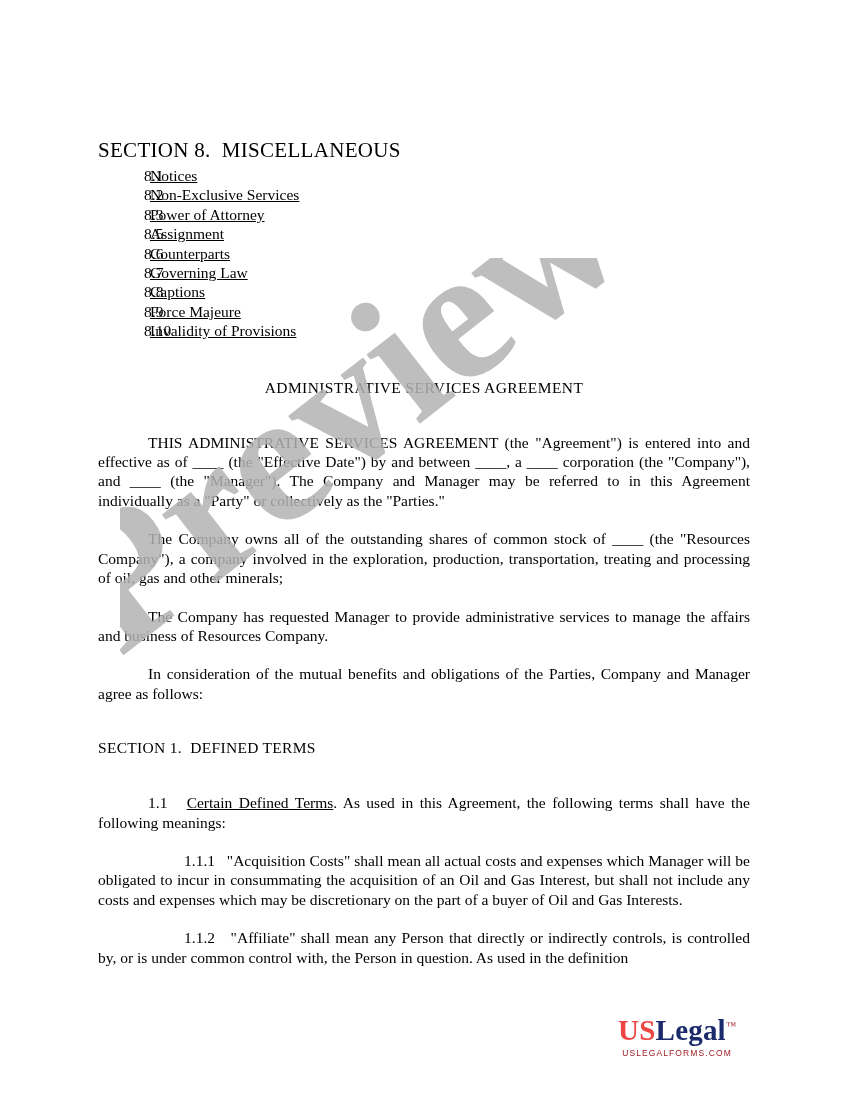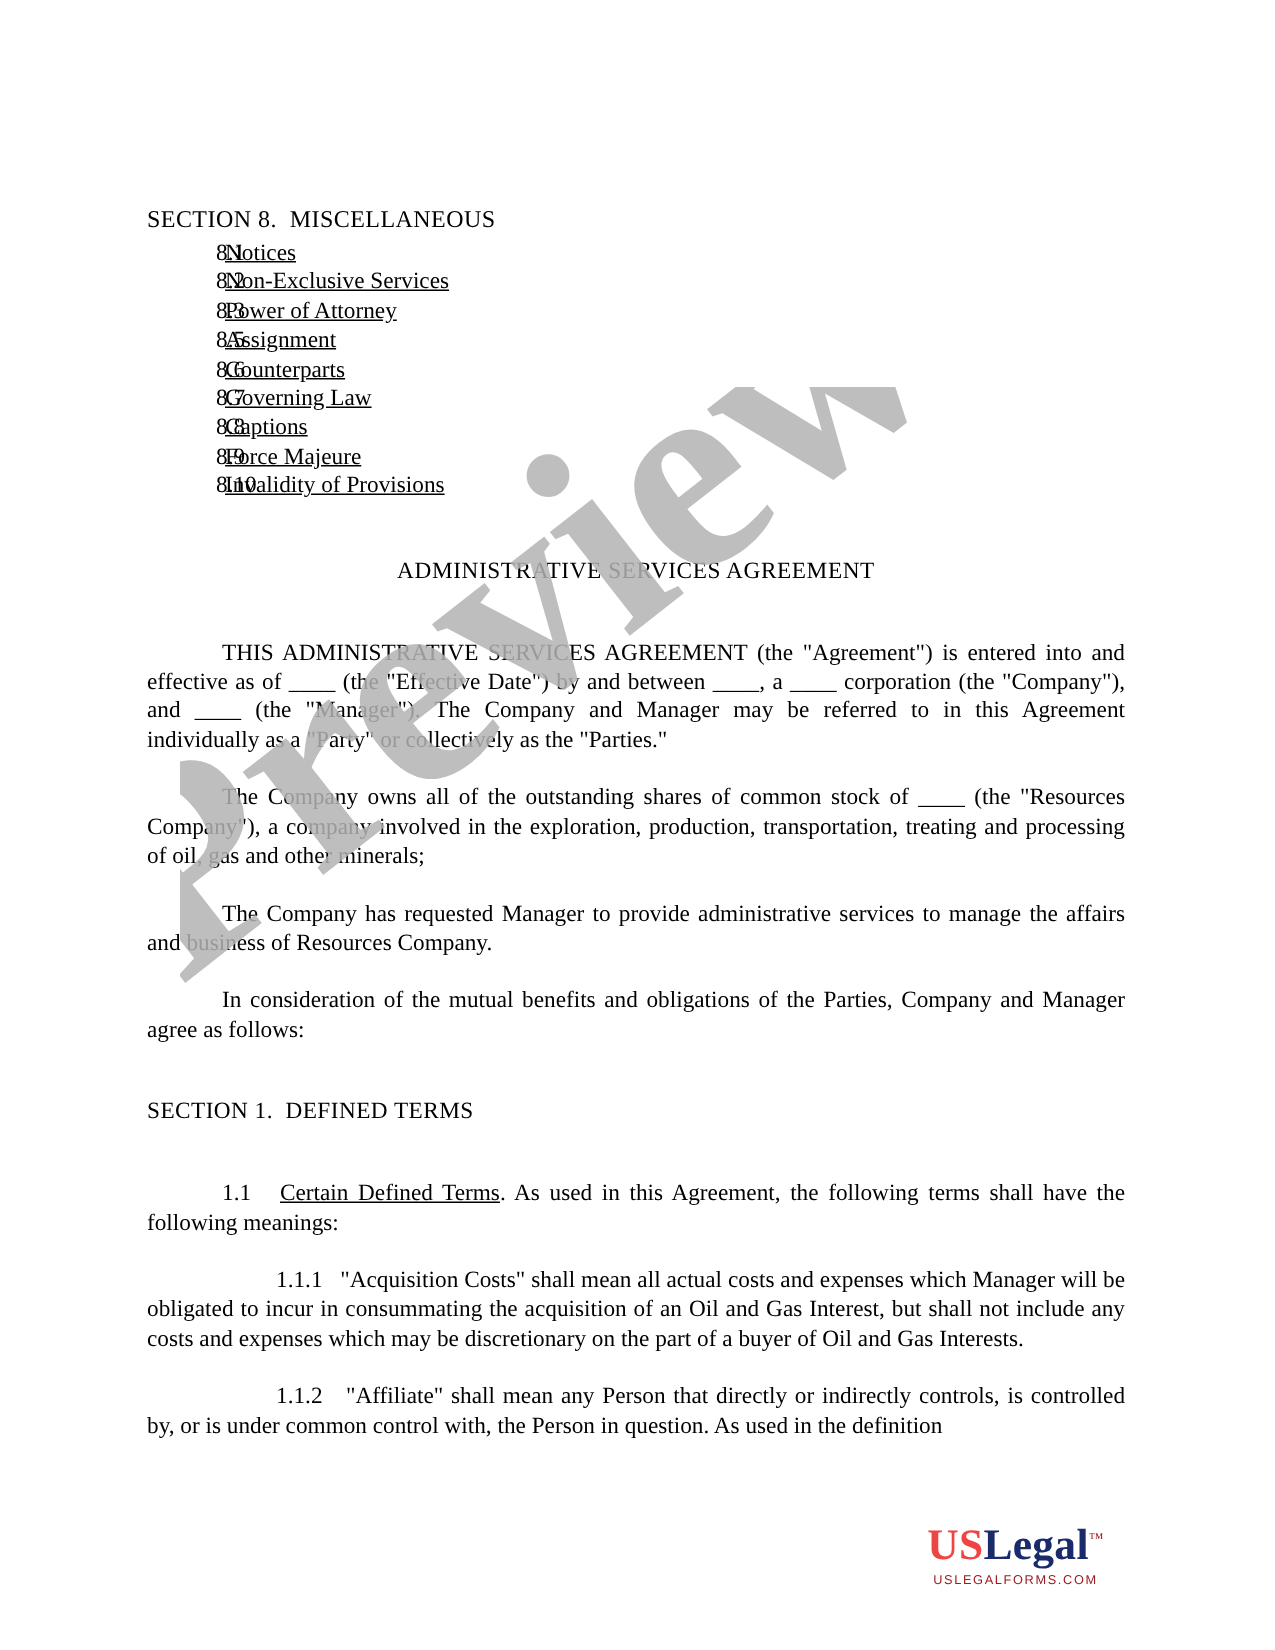--- a/index.html
+++ b/index.html
@@ -24,21 +24,21 @@
   }
   .content {
     position: absolute;
     left: 98px;
     top: 138px;
     width: 652px;
   }
 
   
   .toc-heading {
-    font-size: 16px;
+    font-size: 21px;
     letter-spacing: 0.3px;
     margin: 0 0 3px 0;
     white-space: pre;
   }
   .toc-list {
     margin: 0;
     padding: 0;
     list-style: none;
   }
   .toc-row {

